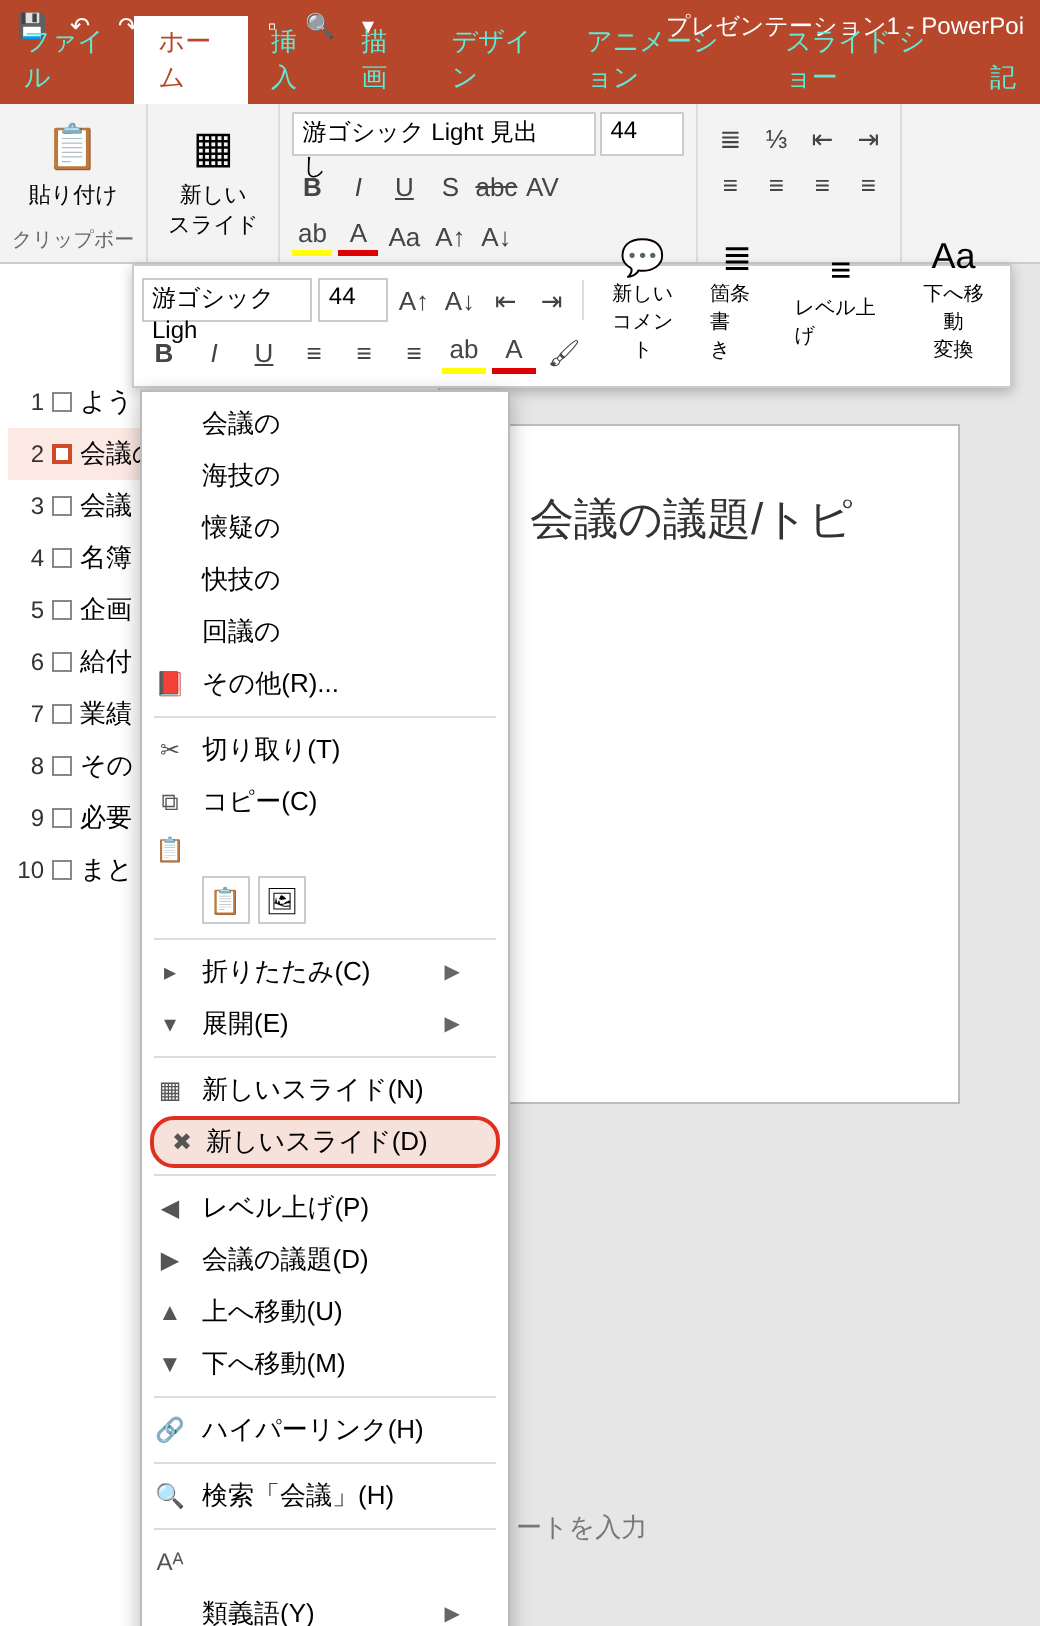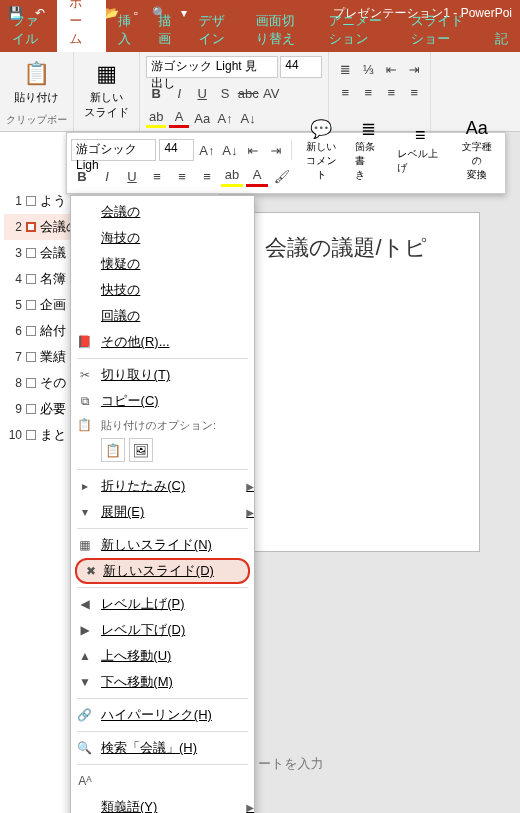--- a/index.html
+++ b/index.html
@@ -43,30 +43,30 @@
 .outline { width: 220px; border-right: 1px solid #ccc; padding: 56px 4px 4px 4px; font-size: 13px; background: #fff; }
 .outline-item { display: flex; align-items: center; gap: 4px; padding: 4px 2px; }
 .outline-item .num { width: 16px; text-align: right; color: #333; font-size: 12px; }
 .outline-item .box { width: 10px; height: 10px; border: 1px solid #888; }
 .outline-item.sel .box { border-color: #d04a2a; background: #fff; box-shadow: inset 0 0 0 1px #d04a2a; }
 .outline-item.sel { background: #fce9e3; }
 .outline-item .t { white-space: nowrap; overflow: hidden; }
 
 
 .editor { flex: 1; background: #e6e6e6; padding: 80px 0 0 30px; }
-.slide-canvas { background: #fff; border: 1px solid #bbb; width: 230px; height: 340px; padding: 20px 14px; position: relative; }
+.slide-canvas { background: #fff; border: 1px solid #bbb; width: 230px; height: 340px; padding: 32px 14px; position: relative; }
 .slide-title { font-size: 22px; color: #333; font-weight: 300; }
 .content-box { border: 1px dashed #aaa; margin-top: 18px; height: 240px; padding: 8px; font-size: 14px; color: #555; position: relative; }
 .placeholder-icons { position: absolute; right: 6px; top: 80px; display: flex; flex-direction: column; gap: 6px; }
 .ph-ic { width: 22px; height: 18px; border: 1px solid #aaa; background: linear-gradient(#eee,#ddd); }
 .notes { position: absolute; bottom: 40px; left: 258px; font-size: 13px; color: #777; }
 
 
 .context-menu { position: absolute; left: 70px; top: 195px; width: 185px; background: #fff; border: 1px solid #bbb; box-shadow: 0 3px 10px rgba(0,0,0,.3); font-size: 13px; z-index: 10; padding: 3px 0; }
-.cm-item { display: flex; align-items: center; padding: 4px 0 4px 30px; position: relative; cursor: default; height: 26px; white-space: nowrap; text-decoration: underline; }
+.cm-item { display: flex; align-items: center; padding: 4px 24px 4px 30px; position: relative; cursor: default; height: 26px; white-space: nowrap; }
 .cm-item.hov { background: #f7e2db; }
 .cm-item.circled { border: 2px solid #e03020; border-radius: 12px; margin: 0 4px; padding-left: 26px; }
 .cm-sep { height: 1px; background: #ddd; margin: 3px 6px; }
 .cm-ic { position: absolute; left: 6px; width: 16px; height: 16px; display: flex; align-items: center; justify-content: center; font-size: 12px; color: #555; }
 .cm-arrow { margin-left: auto; font-size: 10px; color: #666; }
 .cm-label { font-size: 11px; color: #666; padding: 4px 8px 4px 30px; height: 22px; display: flex; align-items: center; position: relative; }
 .paste-opts { display: flex; gap: 4px; padding: 2px 8px 4px 30px; }
 .paste-opt { width: 24px; height: 24px; border: 1px solid #ccc; display: flex; align-items: center; justify-content: center; font-size: 13px; }
 </style>
 </head>
@@ -85,21 +85,20 @@
   </div>
   <div class="title">プレゼンテーション1 - PowerPoi</div>
 </div>
 
 <div class="tabs">
   <div class="tab">ファイル</div>
   <div class="tab active">ホーム</div>
   <div class="tab">挿入</div>
   <div class="tab">描画</div>
   <div class="tab">デザイン</div>
-  <div class="tab">画面切り替え</div>
   <div class="tab">アニメーション</div>
   <div class="tab">スライド ショー</div>
   <div class="tab">記</div>
 </div>
 
 <div class="ribbon">
   <div class="ribbon-group">
     <div class="big-btn">
       <span class="icon">📋</span>
       <span>貼り付け</span>
@@ -108,21 +107,21 @@
   </div>
   <div class="ribbon-group">
     <div class="big-btn">
       <span class="icon">▦</span>
       <span style="white-space:pre-line;text-align:center">新しい
 スライド</span>
     </div>
   </div>
   <div class="ribbon-group" style="flex-direction:column;gap:2px">
     <div class="font-row">
-      <div class="font-select" style="width:132px">游ゴシック Light 見出し</div>
+      <div class="font-select" style="width:152px">游ゴシック Light 見出し</div>
       <div class="size-select">44</div>
     </div>
     <div class="btn-row">
       <span class="tb-btn">
           <b>B</b>
         </span>
       <span class="tb-btn">
           <i>I</i>
         </span>
       <span class="tb-btn">
@@ -176,21 +175,21 @@
         <span class="ic">≣</span>
         <span style="white-space:pre-line;text-align:left">箇条書
 き</span>
       </div>
     <div class="mini-big">
         <span class="ic">≡</span>
         <span>レベル上げ</span>
       </div>
     <div class="mini-big">
         <span class="ic">Aa</span>
-        <span style="white-space:pre-line;text-align:center">文字種の
+        <span style="white-space:pre-line;text-align:center">下へ移動
 変換</span>
       </div>
   </div>
   <div class="mini-row">
     <span class="mini-btn">
         <b>B</b>
       </span>
     <span class="mini-btn">
         <i>I</i>
       </span>
@@ -292,21 +291,20 @@
   <div class="cm-item">
       <span class="cm-ic">✂</span>
       <span>切り取り(T)</span>
     </div>
   <div class="cm-item">
       <span class="cm-ic">⧉</span>
       <span>コピー(C)</span>
     </div>
   <div class="cm-label">
       <span class="cm-ic">📋</span>
-      <span>貼り付けのオプション:</span>
     </div>
   <div class="paste-opts">
     <div class="paste-opt">📋</div>
     <div class="paste-opt">🖼</div>
   </div>
   <div class="cm-sep"></div>
   <div class="cm-item">
       <span class="cm-ic">▸</span>
       <span>折りたたみ(C)</span>
       <span class="cm-arrow">▶</span>
@@ -325,21 +323,21 @@
       <span class="cm-ic">✖</span>
       <span>新しいスライド(D)</span>
     </div>
   <div class="cm-sep"></div>
   <div class="cm-item">
       <span class="cm-ic">◀</span>
       <span>レベル上げ(P)</span>
     </div>
   <div class="cm-item">
       <span class="cm-ic">▶</span>
-      <span>レベル下げ(D)</span>
+      <span>会議の議題(D)</span>
     </div>
   <div class="cm-item">
       <span class="cm-ic">▲</span>
       <span>上へ移動(U)</span>
     </div>
   <div class="cm-item">
       <span class="cm-ic">▼</span>
       <span>下へ移動(M)</span>
     </div>
   <div class="cm-sep"></div>

